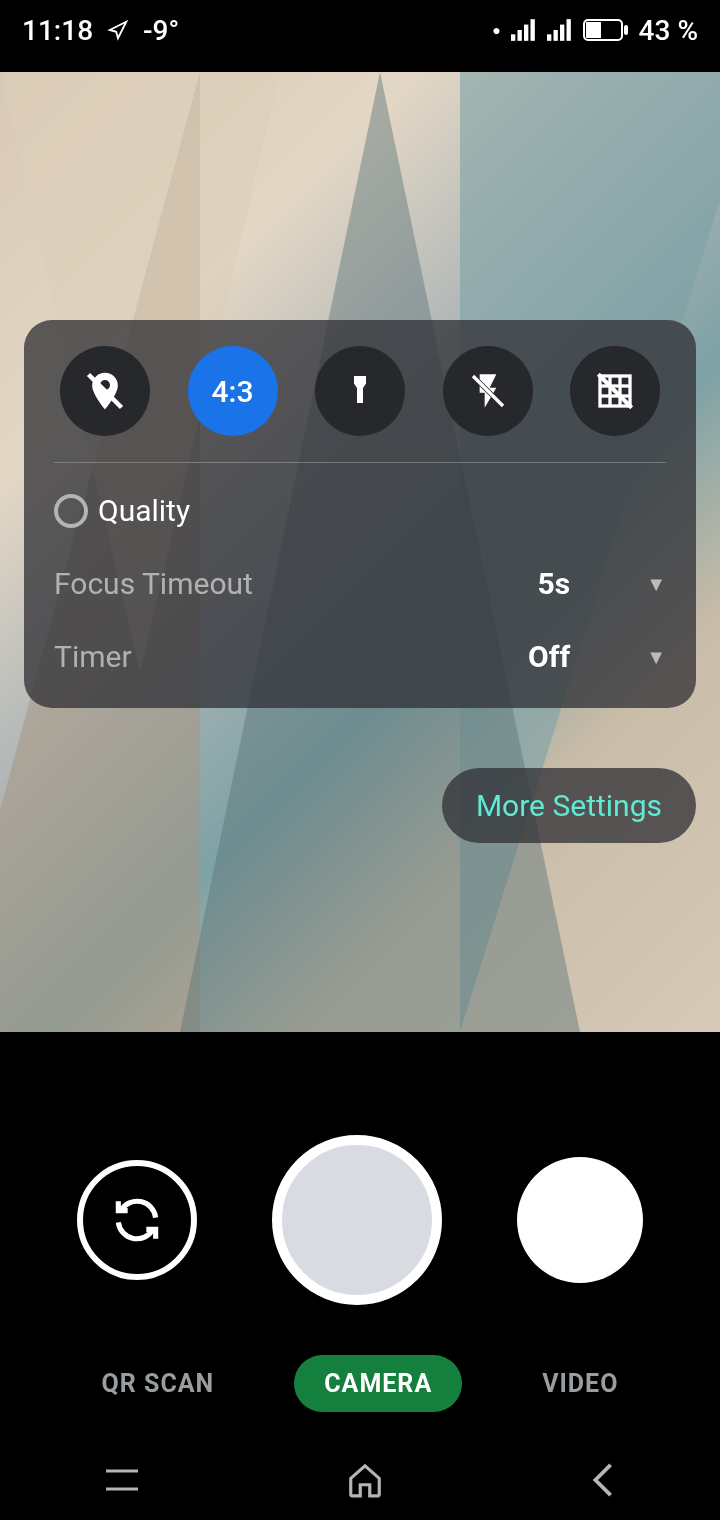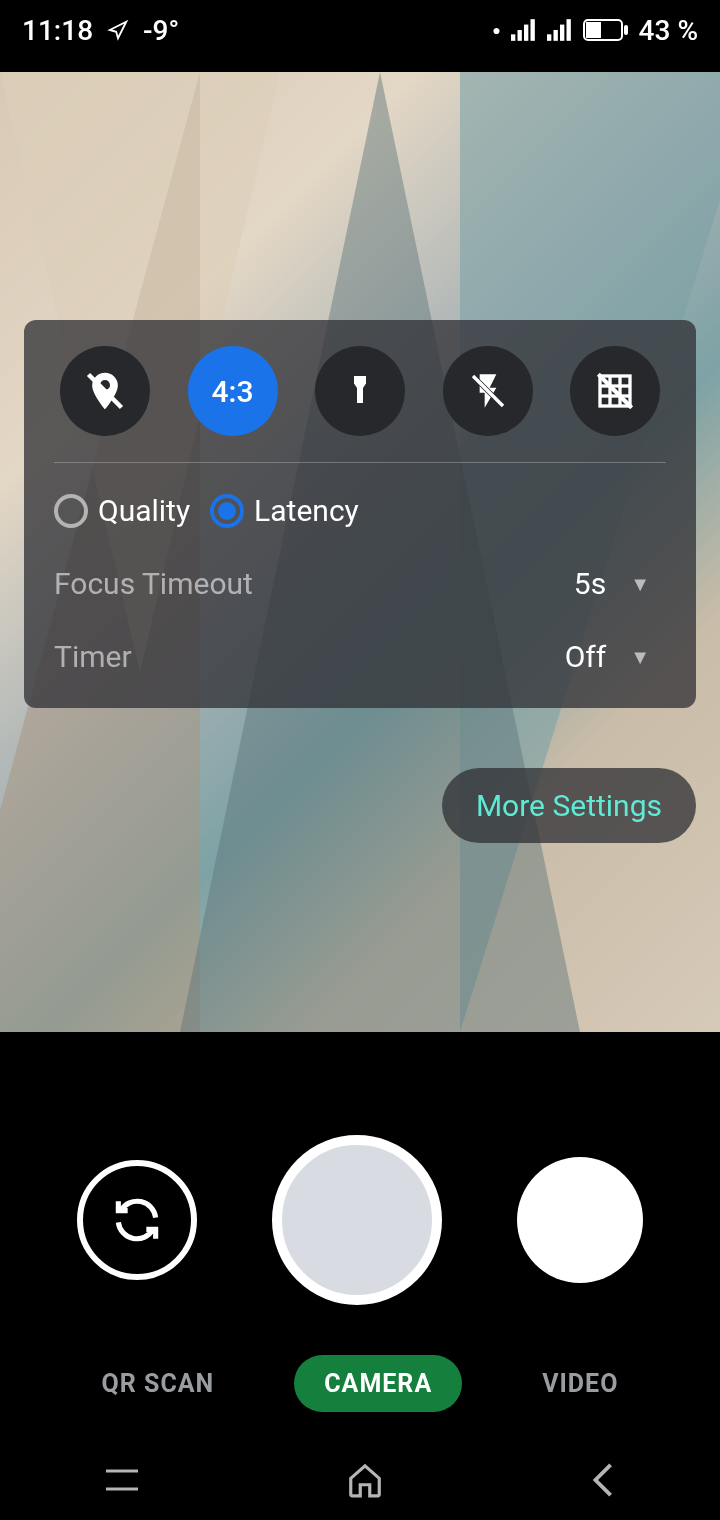--- a/index.html
+++ b/index.html
@@ -39,21 +39,21 @@
   .t1 { border-left: 260px solid transparent; border-right: 0 solid transparent; border-bottom: 960px solid rgba(168,150,130,.55); left: -60px; top: 0; }
   .t2 { border-left: 0 solid transparent; border-right: 300px solid transparent; border-top: 960px solid rgba(125,162,165,.6); right: -40px; top: 0; }
   .t3 { border-left: 200px solid transparent; border-right: 200px solid transparent; border-bottom: 960px solid rgba(90,115,120,.45); left: 180px; top: 0; }
   .t4 { border-left: 140px solid transparent; border-right: 140px solid transparent; border-top: 600px solid rgba(220,206,185,.6); left: 0; top: 0; }
   .settings-panel {
     position: absolute;
     left: 24px;
     top: 320px;
     width: 672px;
     background: rgba(50,50,55,.77);
-    border-radius: 12px;
+    border-radius: 28px;
     padding: 22px 30px 34px 30px;
   }
   .quick-row {
     display: flex;
     justify-content: space-between;
     padding: 4px 6px 26px 6px;
     border-bottom: 1px solid rgba(255,255,255,.25);
   }
   .qbtn {
     width: 90px;
@@ -88,21 +88,21 @@
   .radio.sel::after { content: ""; width: 18px; height: 18px; background: #1a73e8; border-radius: 50%; }
   .radio-pair { display: flex; align-items: center; }
   .dd-row {
     display: flex;
     align-items: flex-start;
     justify-content: space-between;
     margin-top: 38px;
     color: #fff;
     font-size: 30px;
   }
-  .dd-val { display: flex; align-items: center; gap: 24px; margin-right: 16px; }
+  .dd-val { display: flex; align-items: center; gap: 76px; margin-right: 0; font-weight: bold; }
   .chev { color: #bbb; font-size: 20px; }
   .more-settings {
     position: absolute;
     right: 24px;
     top: 768px;
     background: rgba(50,50,55,.77);
     color: #5eead4;
     font-size: 30px;
     padding: 20px 34px;
     border-radius: 40px;
@@ -247,24 +247,20 @@
           <line x1="2" y1="2" x2="22" y2="22" stroke-width="2.5"></line>
         </svg>
     </div>
   </div>
 
   <div class="opt-row">
     <div class="radio-group">
       <div class="radio-pair">
         <span class="radio"></span>
         <span>Quality</span>
-      </div>
-      <div class="radio-pair">
-        <span class="radio sel"></span>
-        <span>Latency</span>
       </div>
     </div>
   </div>
 
   <div class="dd-row">
     <span class="opt-label">Focus Timeout</span>
     <div class="dd-val">
       <span>5s</span>
       <span class="chev">▼</span>
     </div>

